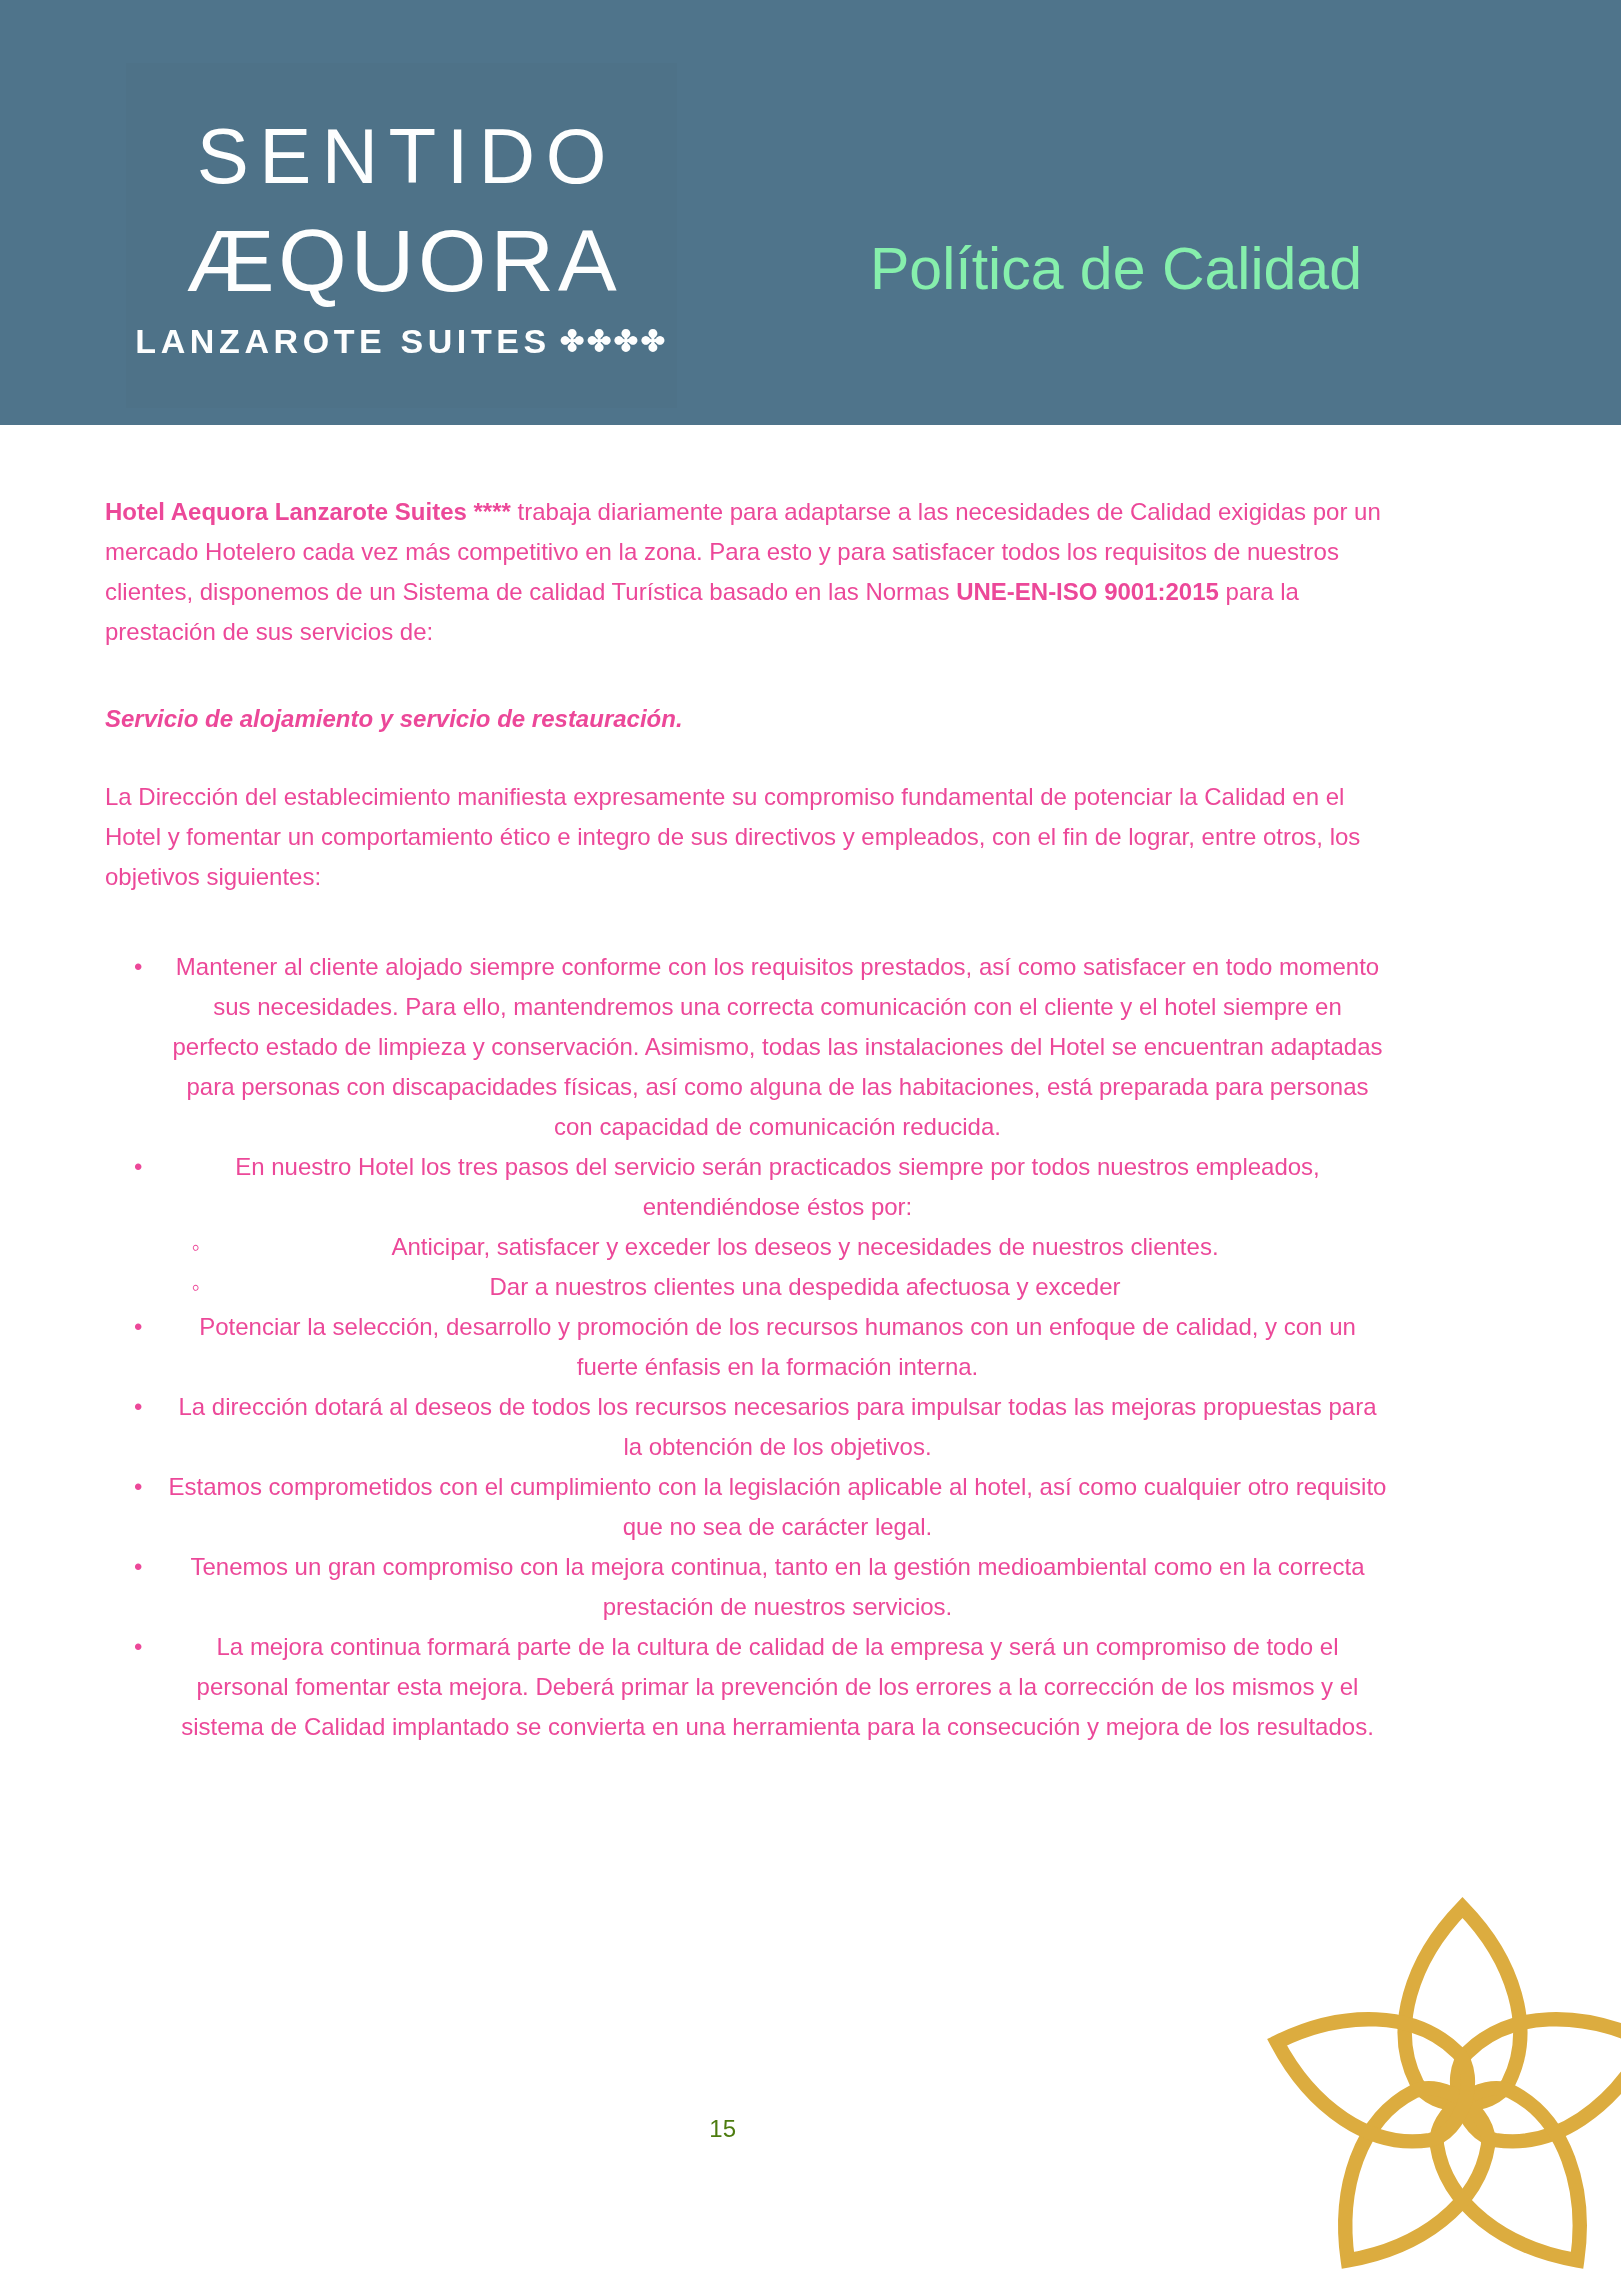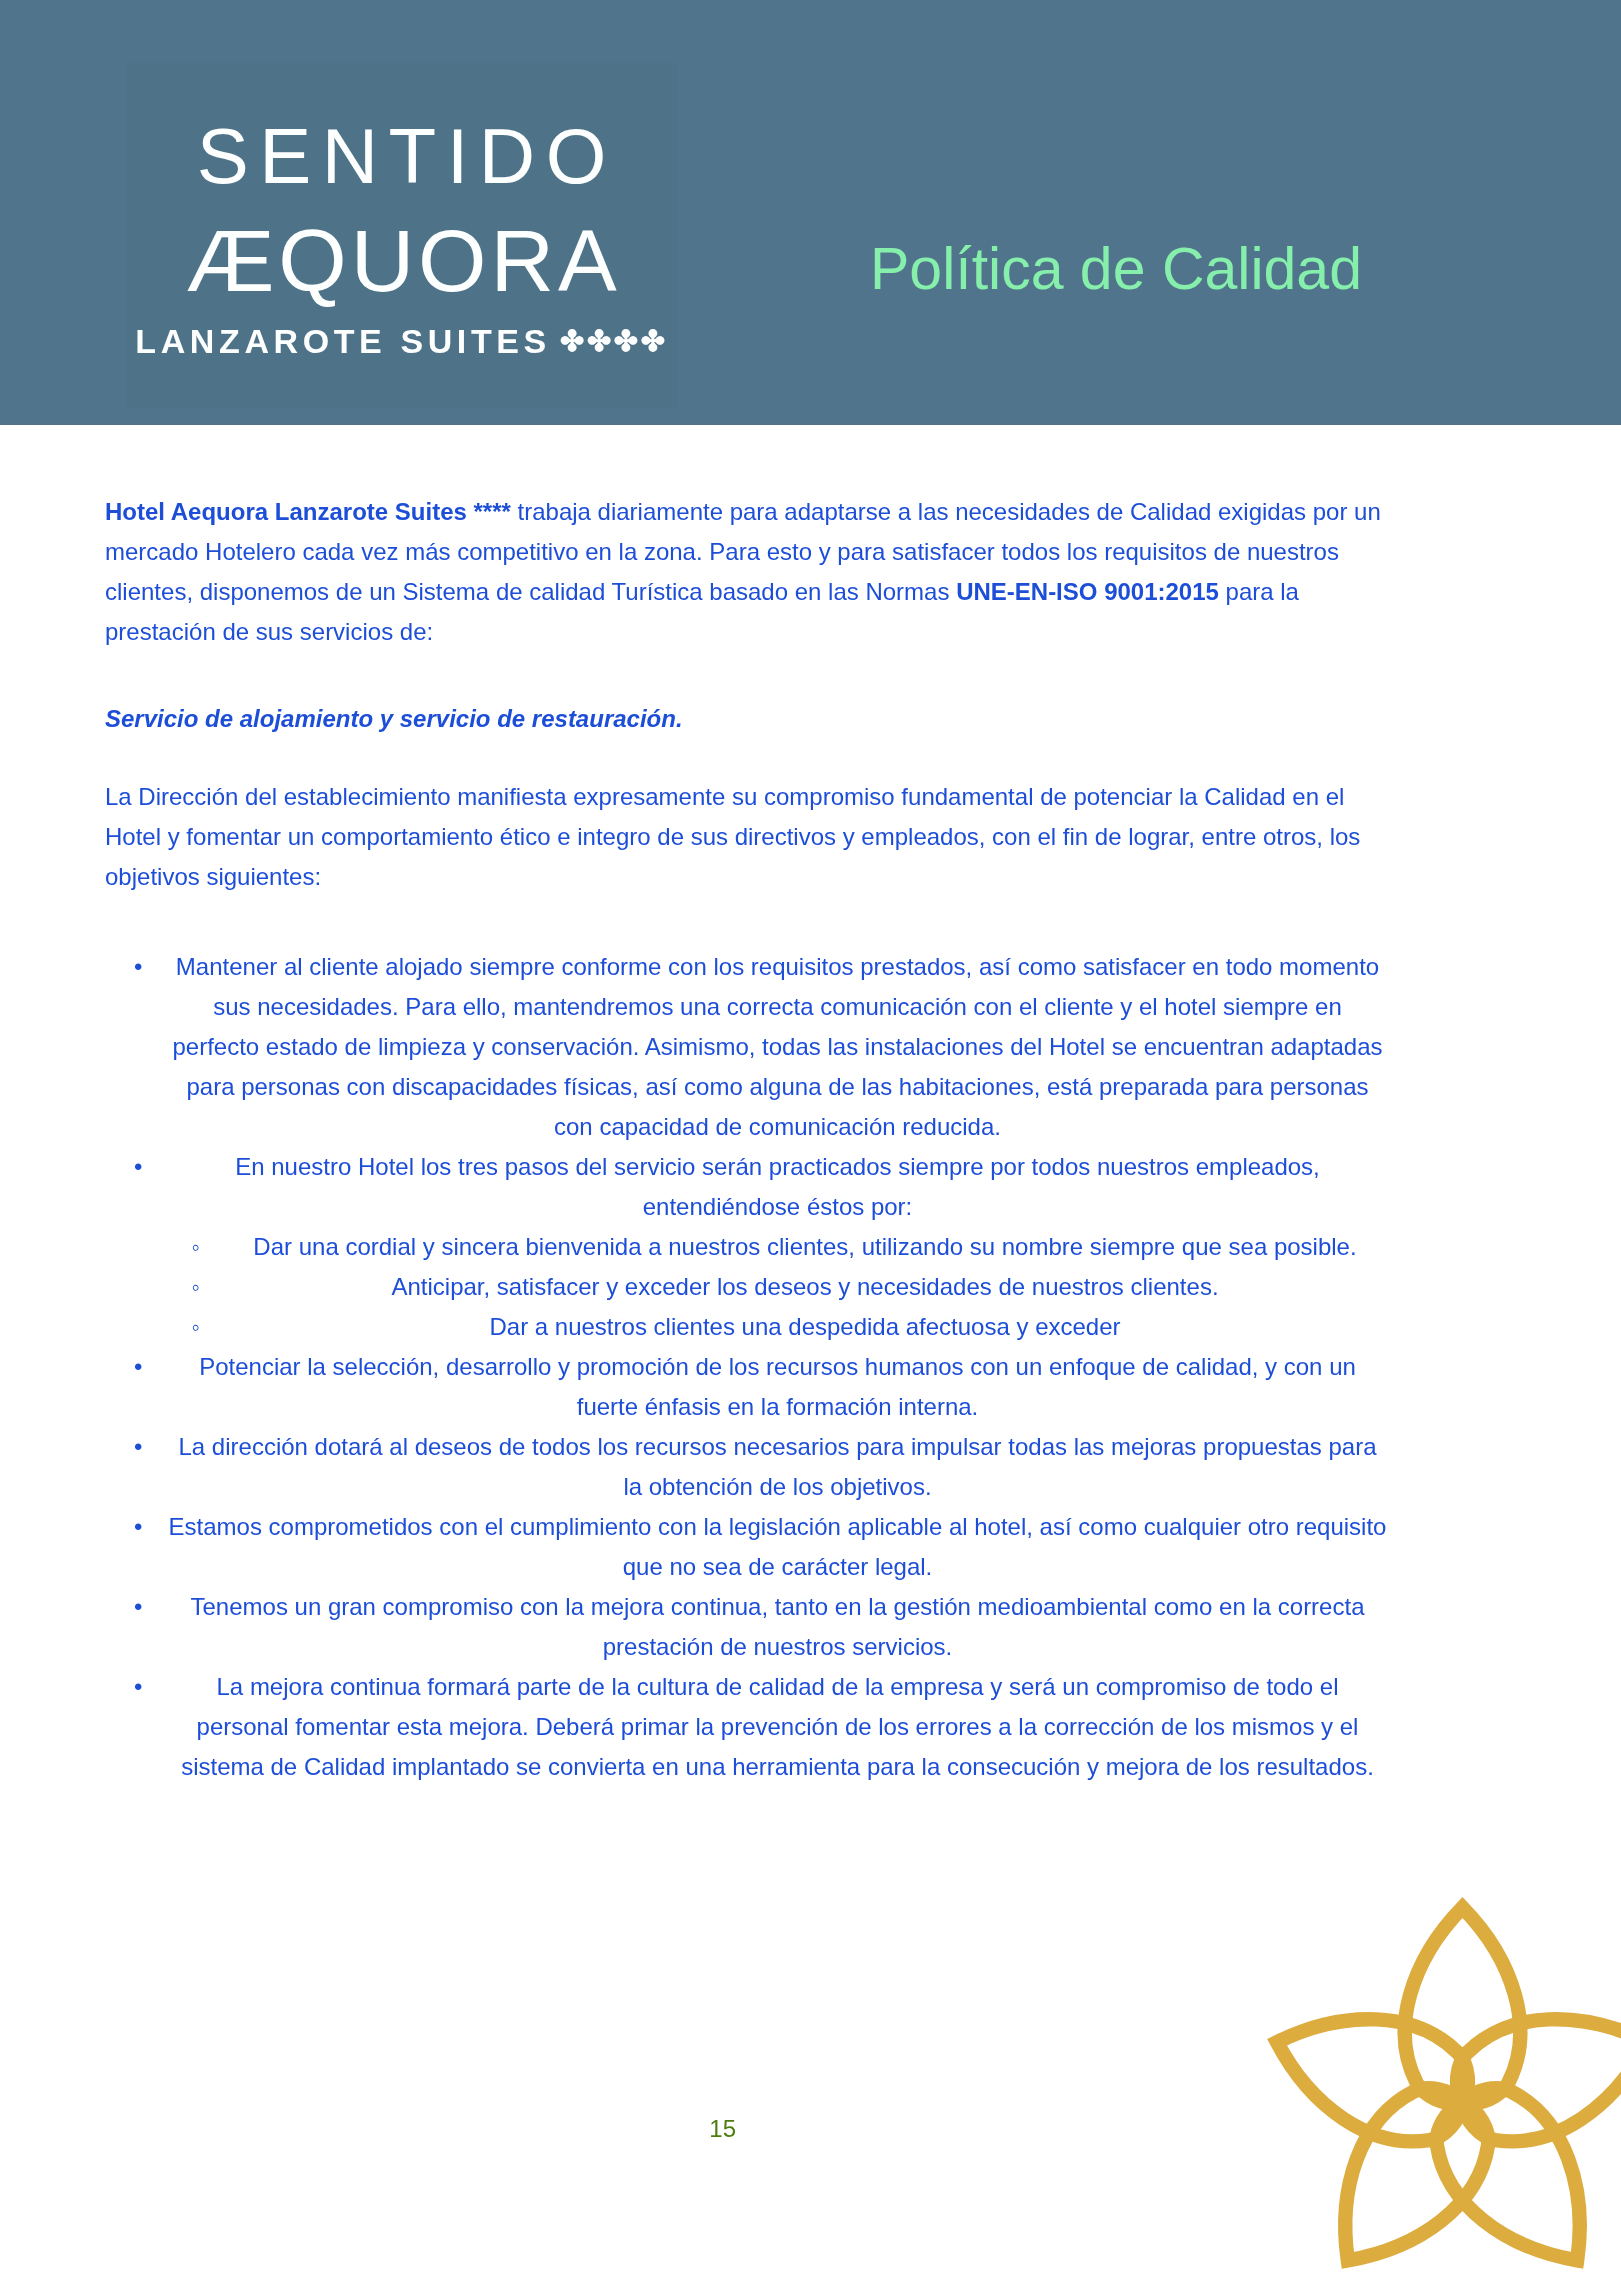--- a/index.html
+++ b/index.html
@@ -83,33 +83,32 @@
       <div class="logo-brand">SENTIDO</div>
       <div class="logo-name">ÆQUORA</div>
       <div class="logo-tagline">
         <span>LANZAROTE SUITES</span>
         <span class="logo-stars">✤✤✤✤</span>
       </div>
     </div>
     <div class="header-title" style="color: #86efac;">Política de Calidad</div>
   </div>
 
-  <div class="content" style="color: #1d4ed8;">
+  <div class="content" style="color: #ec4899;">
 
     <p class="p1"><b>Hotel Aequora Lanzarote Suites ****</b><span> trabaja diariamente para adaptarse a las necesidades de Calidad exigidas por un mercado Hotelero cada vez más competitivo en la zona. Para esto y para satisfacer todos los requisitos de nuestros clientes, disponemos de un Sistema de calidad Turística basado en las Normas </span><b>UNE-EN-ISO 9001:2015</b><span> para la prestación de sus servicios de:</span></p>
 
     <p class="service-heading">Servicio de alojamiento y servicio de restauración.</p>
 
     <p class="p2">La Dirección del establecimiento manifiesta expresamente su compromiso fundamental de potenciar la Calidad en el Hotel y fomentar un comportamiento ético e integro de sus directivos y empleados, con el fin de lograr, entre otros, los objetivos siguientes:</p>
 
     <ul class="main">
       <li><span>Mantener al cliente alojado siempre conforme con los requisitos prestados, así como satisfacer en todo momento sus necesidades. Para ello, mantendremos una correcta comunicación con el cliente y el hotel siempre en perfecto estado de limpieza y conservación. Asimismo, todas las instalaciones del Hotel se encuentran adaptadas para personas con discapacidades físicas, así como alguna de las habitaciones, está preparada para personas con capacidad de comunicación reducida.</span></li>
       <li><span>En nuestro Hotel los tres pasos del servicio serán practicados siempre por todos nuestros empleados, entendiéndose éstos por:</span>
         <ul class="sub">
-          <li><span>Dar una cordial y sincera bienvenida a nuestros clientes, utilizando su nombre siempre que sea posible.</span></li>
           <li><span>Anticipar, satisfacer y exceder los deseos y necesidades de nuestros clientes.</span></li>
           <li><span>Dar a nuestros clientes una despedida afectuosa y exceder</span></li>
         </ul>
       </li>
       <li><span>Potenciar la selección, desarrollo y promoción de los recursos humanos con un enfoque de calidad, y con un fuerte énfasis en la formación interna.</span></li>
       <li><span>La dirección dotará al deseos de todos los recursos necesarios para impulsar todas las mejoras propuestas para la obtención de los objetivos.</span></li>
       <li><span>Estamos comprometidos con el cumplimiento con la legislación aplicable al hotel, así como cualquier otro requisito que no sea de carácter legal.</span></li>
       <li><span>Tenemos un gran compromiso con la mejora continua, tanto en la gestión medioambiental como en la correcta prestación de nuestros servicios.</span></li>
       <li><span>La mejora continua formará parte de la cultura de calidad de la empresa y será un compromiso de todo el personal fomentar esta mejora. Deberá primar la prevención de los errores a la corrección de los mismos y el sistema de Calidad implantado se convierta en una herramienta para la consecución y mejora de los resultados.</span></li>
     </ul>

